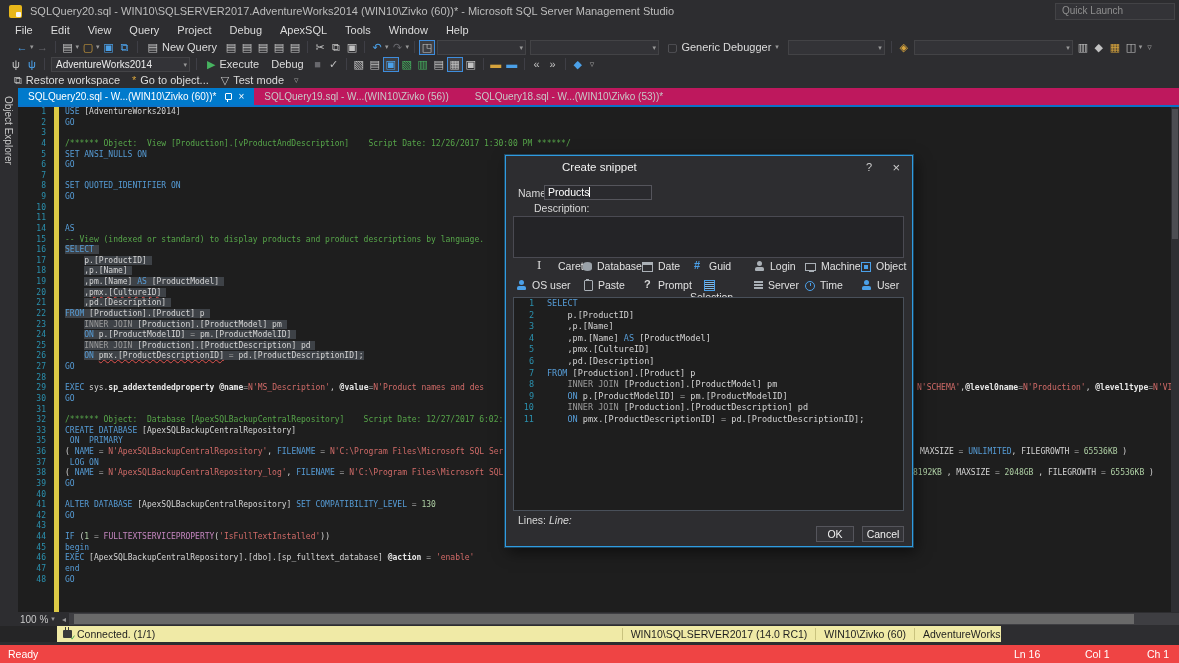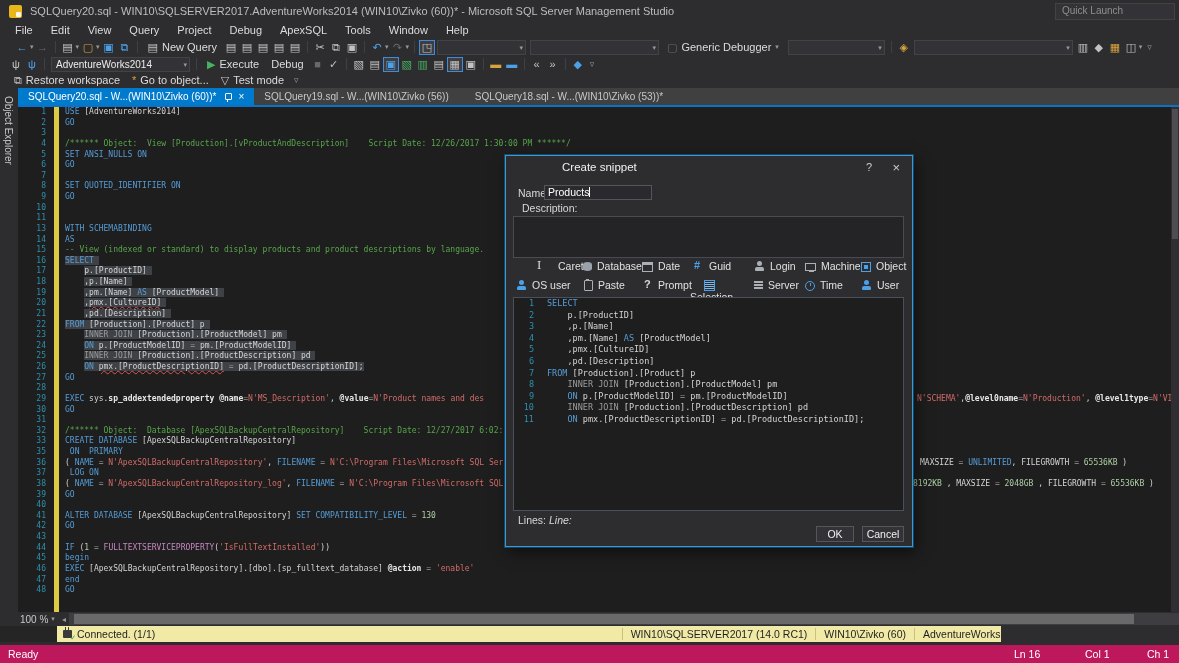--- a/index.html
+++ b/index.html
@@ -26,21 +26,21 @@
   .tbsep{width:1px;height:12px;background:#3f3f46;margin:0 4px;display:inline-block;}
   .tbbtn{display:inline-flex;align-items:center;gap:4px;padding:0 6px;font-size:11px;color:#dcdcdc;white-space:nowrap;}
   .combo{position:relative;height:13px;background:#333337;border:1px solid #434346;display:inline-flex;align-items:center;
          font-size:10px;color:#ededed;padding:0 13px 0 4px;margin:0 2px;box-sizing:content-box;white-space:nowrap;}
   .combo .carr{position:absolute;right:2px;top:3px;font-size:7px;color:#989898;}
   .tbovf{font-size:9px;color:#989898;margin-left:4px;}
   .c-blue{color:#4ba0e8;}.c-green{color:#47b360;}.c-gold{color:#d6a33c;}.c-light{color:#c2c2c2;}.c-dim{color:#68686d;}
   
   .rail{position:absolute;left:0;top:88px;width:18px;height:538px;background:#2d2d30;}
   .railtext{writing-mode:vertical-rl;font-size:10px;color:#c8c8c8;margin:8px 0 0 3px;display:inline-block;}
-  .tabstrip{position:absolute;left:18px;top:88px;width:1161px;height:17px;background:#404040;border-bottom:2px solid #0b72c8;
+  .tabstrip{position:absolute;left:18px;top:88px;width:1161px;height:17px;background:#be185d;border-bottom:2px solid #0b72c8;
             display:flex;align-items:stretch;}
   .tab{display:flex;align-items:center;font-size:10px;color:#c8c8c8;padding:0 10px;white-space:nowrap;}
   .tab.active{background:#007acc;color:#fff;}
   .tab .tclose{margin-left:6px;font-size:10px;color:#fff;}
   .pin{display:inline-block;width:5px;height:5px;border:1px solid #fff;border-radius:1px;position:relative;margin-left:9px;}
   .pin::after{content:"";position:absolute;left:1px;top:5px;width:1px;height:3px;background:#fff;}
   .tabgap{width:6px;}
   
   .editor{position:absolute;left:18px;top:107px;width:1161px;height:505px;background:#1e1e1e;overflow:hidden;}
   .ystrip{position:absolute;left:36px;top:0;width:5px;height:511px;background:#ddca45;z-index:1;}
@@ -66,34 +66,34 @@
   
   .ybar{position:absolute;left:0;top:626px;width:1001px;height:16px;background:#252526;}
   .ybar-in{position:absolute;left:57px;top:0;right:0;height:16px;background:#f0eaa6;color:#1f1f1f;display:flex;align-items:center;
            font-size:10.5px;overflow:hidden;}
   .plug{width:9px;height:8px;background:#3a3a3a;border-radius:1px;margin:0 5px 0 6px;position:relative;}
   .plug::before{content:"";position:absolute;top:-3px;left:2px;width:1px;height:3px;background:#3a3a3a;box-shadow:3px 0 0 #3a3a3a;}
   .plug::after{content:"✓";position:absolute;right:-4px;bottom:-4px;color:#2f9e44;font-size:7px;font-weight:bold;}
   .yseg{margin-left:auto;display:flex;height:16px;align-items:center;}
   .yseg span{border-left:1px solid #c9c27e;padding:0 8px;white-space:nowrap;}
   .yseg span:last-child{width:78px;overflow:hidden;padding-right:0;}
-  .bluebar{position:absolute;left:0;top:645px;width:1179px;height:18px;background:#be185d;color:#fff;font-size:10.5px;}
+  .bluebar{position:absolute;left:0;top:645px;width:1179px;height:18px;background:#ef4444;color:#fff;font-size:10.5px;}
   .bluebar .rdy{position:absolute;left:8px;top:3px;}
   .bluebar .ln{position:absolute;left:1014px;top:3px;}
   .bluebar .col{position:absolute;left:1085px;top:3px;}
   .bluebar .ch{position:absolute;left:1147px;top:3px;}
   
   .dialog{position:absolute;left:505px;top:155px;width:408px;height:392px;background:#2d2d30;border:1px solid #2f9be0;
           box-shadow:0 0 0 1px rgba(47,155,224,.35),3px 5px 14px rgba(0,0,0,.55);z-index:10;box-sizing:border-box;font-size:10.5px;}
   .dlg-title{position:absolute;left:12px;top:5px;right:10px;font-size:11.5px;color:#f0f0f0;margin-left:44px;}
   .dlg-help{position:absolute;right:40px;top:5px;color:#cccccc;font-size:11px;}
   .dlg-close{position:absolute;right:12px;top:4px;color:#cccccc;font-size:13px;}
   .lbl{position:absolute;color:#d8d8d8;}
   .lname{left:12px;top:31px;}
-  .ldesc{left:16px;top:46px;}
+  .ldesc{left:28px;top:46px;}
   .llines{left:12px;top:358px;}
   .lline{left:43px;top:358px;font-style:italic;}
   .nameinput{position:absolute;left:38px;top:29px;width:100px;height:13px;background:#2a2a2e;border:1px solid #55555c;
              color:#fff;font-size:10.5px;padding:0 3px;white-space:nowrap;overflow:hidden;}
   .tcaret{display:inline-block;width:1px;height:10px;background:#fff;vertical-align:-1px;}
   .descbox{position:absolute;left:7px;top:60px;width:391px;height:42px;background:#242427;border:1px solid #4a4a52;box-sizing:border-box;}
   .snipcell{position:absolute;display:inline-flex;align-items:center;color:#e0e0e0;font-size:10.5px;white-space:nowrap;}
   .preview{position:absolute;left:7px;top:141px;width:391px;height:214px;background:#1e1e1e;border:1px solid #49505a;box-sizing:border-box;overflow:hidden;}
   .pline{position:relative;height:11.6px;font-family:"DejaVu Sans Mono",monospace;font-size:8.5px;line-height:11.6px;white-space:pre;}
   .pline .lnum{width:20px;left:0;font-size:8.5px;}
@@ -289,21 +289,20 @@
         <div class="eline"><span class="lnum">2</span><span class="ecode"><span class="cs-k">GO</span></span></div>
         <div class="eline"><span class="lnum">3</span><span class="ecode"></span></div>
         <div class="eline"><span class="lnum">4</span><span class="ecode"><span class="cs-c">/****** Object:  View [Production].[vProductAndDescription]    Script Date: 12/26/2017 1:30:00 PM ******/</span></span></div>
         <div class="eline"><span class="lnum">5</span><span class="ecode"><span class="cs-k">SET ANSI_NULLS ON</span></span></div>
         <div class="eline"><span class="lnum">6</span><span class="ecode"><span class="cs-k">GO</span></span></div>
         <div class="eline"><span class="lnum">7</span><span class="ecode"></span></div>
         <div class="eline"><span class="lnum">8</span><span class="ecode"><span class="cs-k">SET QUOTED_IDENTIFIER ON</span></span></div>
         <div class="eline"><span class="lnum">9</span><span class="ecode"><span class="cs-k">GO</span></span></div>
         <div class="eline"><span class="lnum">10</span><span class="ecode"></span></div>
         <div class="eline"><span class="lnum">11</span><span class="ecode"></span></div>
-        <div class="eline"><span class="lnum">13</span><span class="ecode"><span class="cs-k">WITH SCHEMABINDING</span></span></div>
         <div class="eline"><span class="lnum">14</span><span class="ecode"><span class="cs-k">AS</span></span></div>
         <div class="eline"><span class="lnum">15</span><span class="ecode"><span class="cs-c">-- View (indexed or standard) to display products and product descriptions by language.</span></span></div>
         <div class="eline"><span class="lnum">16</span><span class="ecode"><span class="selw"><span class="cs-k">SELECT </span></span></span></div>
         <div class="eline"><span class="lnum">17</span><span class="ecode"><span class="cs-p">    </span><span class="selw"><span class="cs-p">p.[ProductID] </span></span></span></div>
         <div class="eline"><span class="lnum">18</span><span class="ecode"><span class="cs-p">    </span><span class="selw"><span class="cs-p">,p.[Name] </span></span></span></div>
         <div class="eline"><span class="lnum">19</span><span class="ecode"><span class="cs-p">    </span><span class="selw"><span class="cs-p">,pm.[Name] </span><span class="cs-k">AS</span><span class="cs-p"> [ProductModel] </span></span></span></div>
         <div class="eline"><span class="lnum">20</span><span class="ecode"><span class="cs-p">    </span><span class="selw"><span class="cs-p">,</span><span class="cs-p sq">pmx.[CultureID]</span><span class="cs-p"> </span></span></span></div>
         <div class="eline"><span class="lnum">21</span><span class="ecode"><span class="cs-p">    </span><span class="selw"><span class="cs-p">,pd.[Description] </span></span></span></div>
         <div class="eline"><span class="lnum">22</span><span class="ecode"><span class="selw"><span class="cs-k">FROM </span><span class="cs-p">[Production].[Product] p </span></span></span></div>
         <div class="eline"><span class="lnum">23</span><span class="ecode"><span class="cs-p">    </span><span class="selw"><span class="cs-g">INNER JOIN </span><span class="cs-p">[Production].[ProductModel] pm </span></span></span></div>

